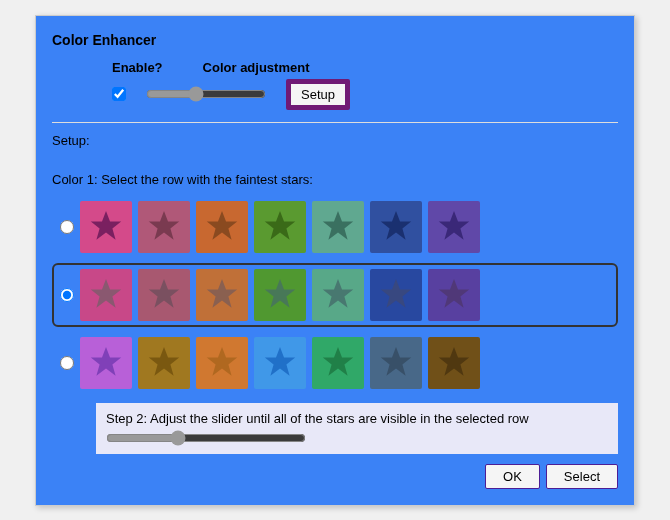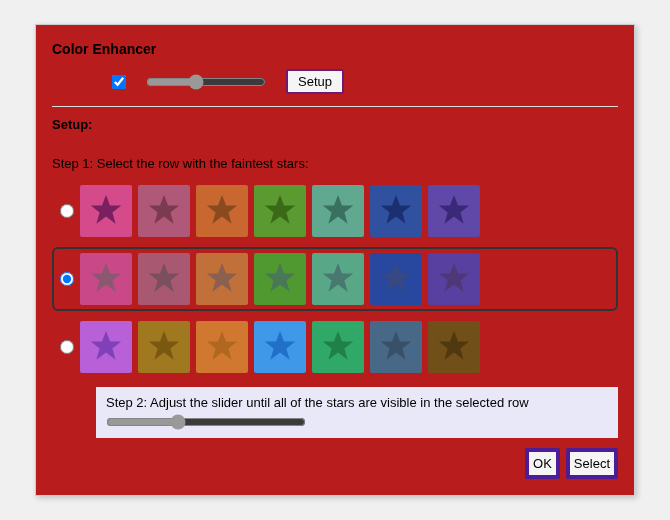--- a/index.html
+++ b/index.html
@@ -7,21 +7,21 @@
       font-family: Arial, sans-serif;
       font-size: 13px;
       background: #f0f0f0;
       display: flex;
       align-items: center;
       justify-content: center;
       width: 670px;
       height: 520px;
     }
     .dialog {
-      background: #b91c1c;
+      background: #3b82f6;
       border: 1px solid #ccc;
       width: 600px;
       padding: 16px;
       box-shadow: 2px 2px 6px rgba(0,0,0,0.2);
     }
     .dialog-title {
       font-size: 14px;
       font-weight: bold;
       margin-bottom: 12px;
     }
@@ -56,32 +56,32 @@
       align-items: center;
       gap: 8px;
     }
     .slider-area input[type="range"] {
       width: 120px;
       accent-color: #999;
     }
     .setup-btn {
       padding: 3px 10px;
       font-size: 13px;
-      border: 2px solid #701a75;
+      border: 5px solid #701a75;
       background: #f5f5f5;
       cursor: pointer;
       border-radius: 2px;
     }
     .divider {
       border: none;
       border-top: 1px solid #ddd;
       margin-bottom: 10px;
     }
     .setup-label {
-      font-weight: bold;
+      font-weight: normal;
       margin-bottom: 24px;
     }
     .step-label {
       margin-bottom: 10px;
     }
     .rows-container {
       display: flex;
       flex-direction: column;
       gap: 6px;
       margin-bottom: 10px;
@@ -127,50 +127,54 @@
     .step2-slider-row input[type="range"] {
       width: 200px;
       accent-color: #999;
     }
     .bottom-buttons {
       display: flex;
       justify-content: flex-end;
       gap: 6px;
     }
     .ok-btn, .cancel-btn {
-      padding: 4px 4px;
-      font-size: 13px;
-      border: 4px solid #4c1d95;
+      padding: 4px 17px;
+      font-size: 13px;
+      border: 1px solid #4c1d95;
       background: #f5f5f5;
       cursor: pointer;
       border-radius: 2px;
       text-align: right;
     }
   </style>
 </head>
 <body>
 
 <div class="dialog">
   <div class="dialog-title">Color Enhancer</div>
 
+  <div class="header-row">
+    <span class="header-label">Enable?</span>
+    <span class="header-label">Color adjustment</span>
+  </div>
 
   <div class="controls-row">
     <div class="checkbox-area">
       <input type="checkbox" checked="" style="">
     </div>
     <div class="slider-area">
       <input type="range" min="0" max="100" value="40" style="">
     </div>
     <button class="setup-btn">Setup</button>
   </div>
 
   <hr class="divider">
 
   <div class="setup-label">Setup:</div>
-  <div class="step-label">Step 1: Select the row with the faintest stars:</div>
+  <div class="step-label">Color 1: Select the row with the faintest stars:</div>
 
   <div class="rows-container" id="star-rows">
       <div class="star-row unselected-row">
         <input type="radio" name="star-row-select" class="radio-btn" style="">
         <div class="star-cell" style="background: rgb(212, 74, 138);">
           <svg viewBox="0 0 50 50" width="40" height="40">
             <path d="M25,5 L30,18 L44,18 L33,27 L37,41 L25,32 L13,41 L17,27 L6,18 L20,18 Z" fill="#7a2060"></path>
           </svg>
         </div>
         <div class="star-cell" style="background: rgb(176, 88, 120);">

